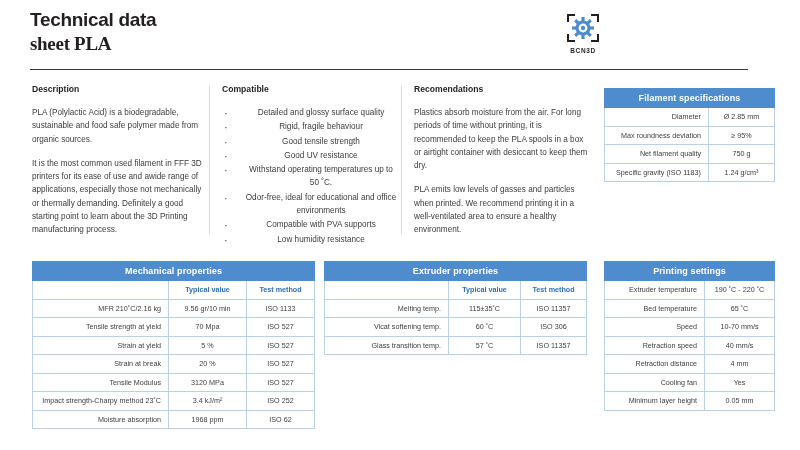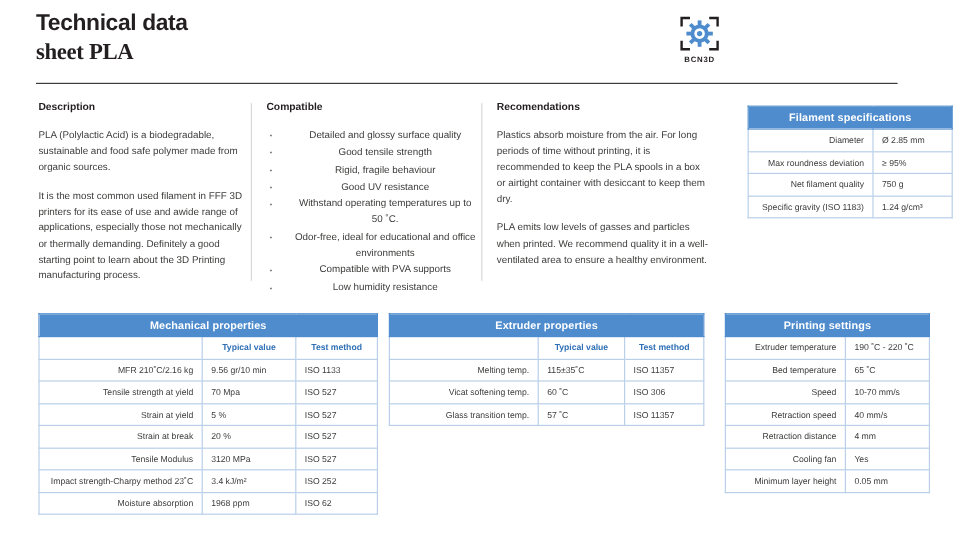--- a/index.html
+++ b/index.html
@@ -85,25 +85,25 @@
   .tbl .hdr-cell {
     background: #4f8ccd;
     color: #ffffff; font-weight: bold; font-size: 9px;
     text-align: center; height: 19px;
     border: 1px solid #4f8ccd;
     letter-spacing: 0.1px;
   }
   .tbl .colhdr {
     color: #2f6fb5; font-weight: bold; text-align: center; font-size: 7.2px;
   }
-  .tbl td.val { }
+  .tbl td.val { text-align: center; }
   .tbl td.lbl { text-align: right; }
 
   
-  #tbl-filament { left: 604px; top: 88px; width: 170px; margin-left: 19px; }
+  #tbl-filament { left: 604px; top: 88px; width: 170px; }
   #tbl-filament col.c1 { width: 104px; }
   #tbl-filament col.c2 { width: 66px; }
 
   
   #tbl-mech { left: 32px; top: 261px; width: 282px; }
   #tbl-mech col.c1 { width: 136px; }
   #tbl-mech col.c2 { width: 78px; }
   #tbl-mech col.c3 { width: 68px; }
 
   
@@ -165,34 +165,34 @@
   <div class="col col-desc">
     <h2>Description</h2>
     <p>PLA (Polylactic Acid) is a biodegradable, sustainable and food safe polymer made from organic sources.</p>
     <p>It is the most common used filament in FFF 3D printers for its ease of use and awide range of applications, especially those not mechanically or thermally demanding. Definitely a good starting point to learn about the 3D Printing manufacturing process.</p>
   </div>
 
   <div class="col col-props">
     <h2>Compatible</h2>
     <ul class="bullets">
       <li>Detailed and glossy surface quality</li>
+      <li>Rigid, fragile behaviour</li>
       <li>Good tensile strength</li>
-      <li>Rigid, fragile behaviour</li>
       <li>Good UV resistance</li>
       <li>Withstand operating temperatures up to 50 ˚C.</li>
       <li>Odor-free, ideal for educational and office environments</li>
       <li>Compatible with PVA supports</li>
       <li>Low humidity resistance</li>
     </ul>
   </div>
 
   <div class="col col-recom">
     <h2>Recomendations</h2>
     <p>Plastics absorb moisture from the air. For long periods of time without printing, it is recommended to keep the PLA spools in a box or airtight container with desiccant to keep them dry.</p>
-    <p>PLA emits low levels of gasses and particles when printed. We recommend quality it in a well-ventilated area to ensure a healthy environment.</p>
+    <p>PLA emits low levels of gasses and particles when printed. We recommend printing it in a well-ventilated area to ensure a healthy environment.</p>
   </div>
 
   <table class="tbl" id="tbl-filament">
     <colgroup>
         <col class="c1">
         <col class="c2">
       </colgroup>
     <tbody>
       <tr>
         <th class="hdr-cell" colspan="2">Filament specifications</th>

